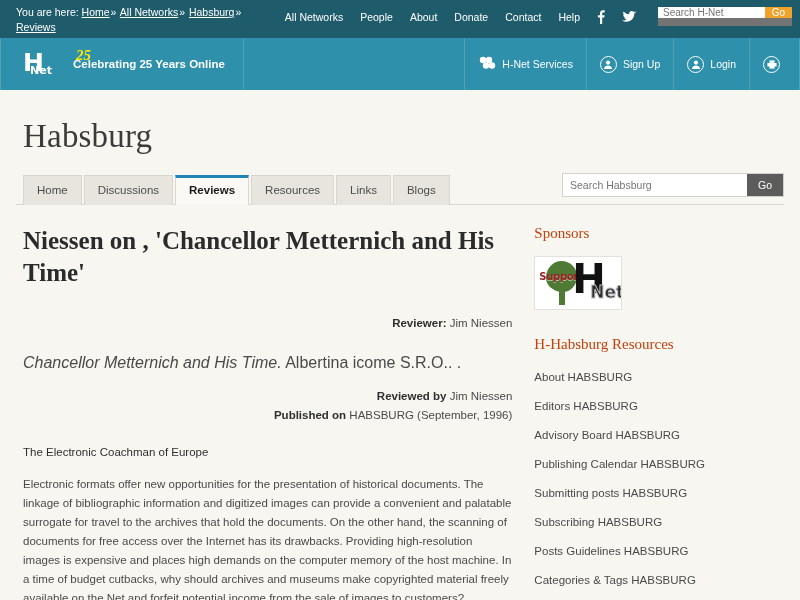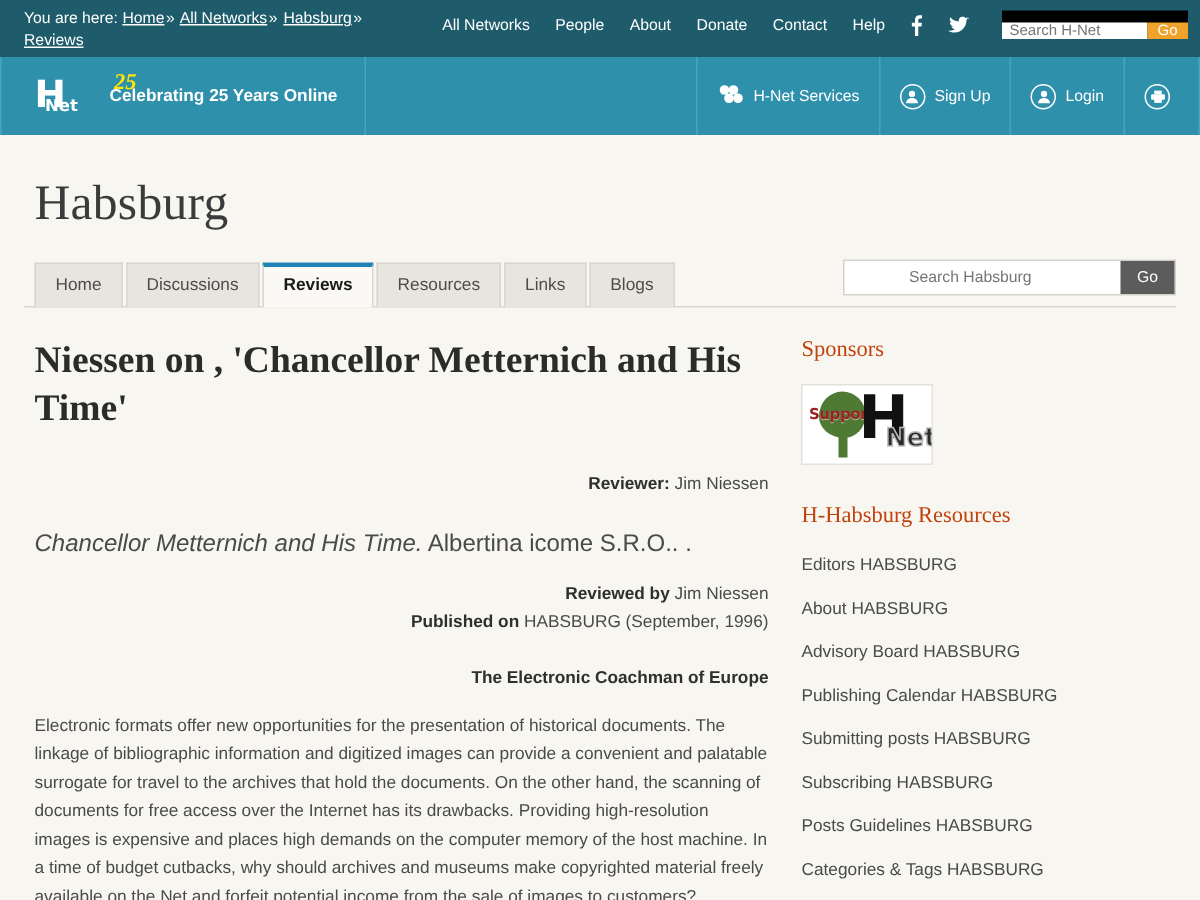--- a/index.html
+++ b/index.html
@@ -49,24 +49,24 @@
   .social {
     color: #fff;
     font-size: 12px;
     display: inline-flex;
     align-items: center;
   }
   .social svg { display: block; }
 
   .topsearch {
     display: flex;
-    align-items: flex-end;
-    background: #000000;
+    align-items: flex-start;
+    background: #737373;
     height: 19px;
-    width: 124px;
+    width: 134px;
     margin-left: 5px;
   }
   .topsearch input {
     border: 0;
     outline: none;
     flex: 1;
     font-size: 10px;
     padding: 0 5px;
     color: #555;
     font-family: "Liberation Sans", sans-serif;
@@ -195,21 +195,20 @@
     padding-top: 6px;
   }
   .sitesearch {
     display: flex;
     align-items: stretch;
     height: 24px;
     margin-bottom: 7px;
     width: 222px;
     border: 1px solid #d3d1c9;
     background: #fff;
-    padding-left: 36px;
   }
   .sitesearch input {
     border: 0; outline: none; flex: 1;
     font-size: 10.5px; padding: 0 7px; color: #666;
     font-family: "Liberation Sans", sans-serif;
     min-width: 0;
   }
   .sitesearch button {
     border: 0;
     background: #5c5c5c;
@@ -243,23 +242,23 @@
   .citation {
     font-size: 16px;
     font-style: italic;
     color: #4a4a4a;
     margin: 22px 0 17px;
     line-height: 17px;
   }
   .citation .pub { font-style: normal; }
   .pubinfo { margin-top: 2px; }
   .subhead {
-    text-align: right;
-    font-size: 11.5px;
-    font-weight: bold;
+    text-align: left;
+    font-size: 11.5px;
+    font-weight: normal;
     color: #2f2f2f;
     margin: 22px 0 17px;
   }
   .body-p {
     font-size: 11.5px;
     line-height: 19px;
     color: #4a4a4a;
     text-align: left;
   }
 
@@ -470,22 +469,22 @@
         <span class="sb-tree"></span>
         <span class="sb-trunk"></span>
         <span class="sb-support">Support</span>
         <span class="sb-h">H</span>
         <span class="sb-net">Net</span>
       </div>
 
       <div class="side-head">H-Habsburg Resources</div>
 
       <ul class="side-links">
+        <li><a href="#">About HABSBURG</a></li>
         <li><a href="#">Editors HABSBURG</a></li>
-        <li><a href="#">About HABSBURG</a></li>
         <li><a href="#">Advisory Board HABSBURG</a></li>
         <li><a href="#">Publishing Calendar HABSBURG</a></li>
         <li><a href="#">Submitting posts HABSBURG</a></li>
         <li><a href="#">Subscribing HABSBURG</a></li>
         <li><a href="#">Posts Guidelines HABSBURG</a></li>
         <li><a href="#">Categories &amp; Tags HABSBURG</a></li>
         <li></li>
 
       </ul>
 

